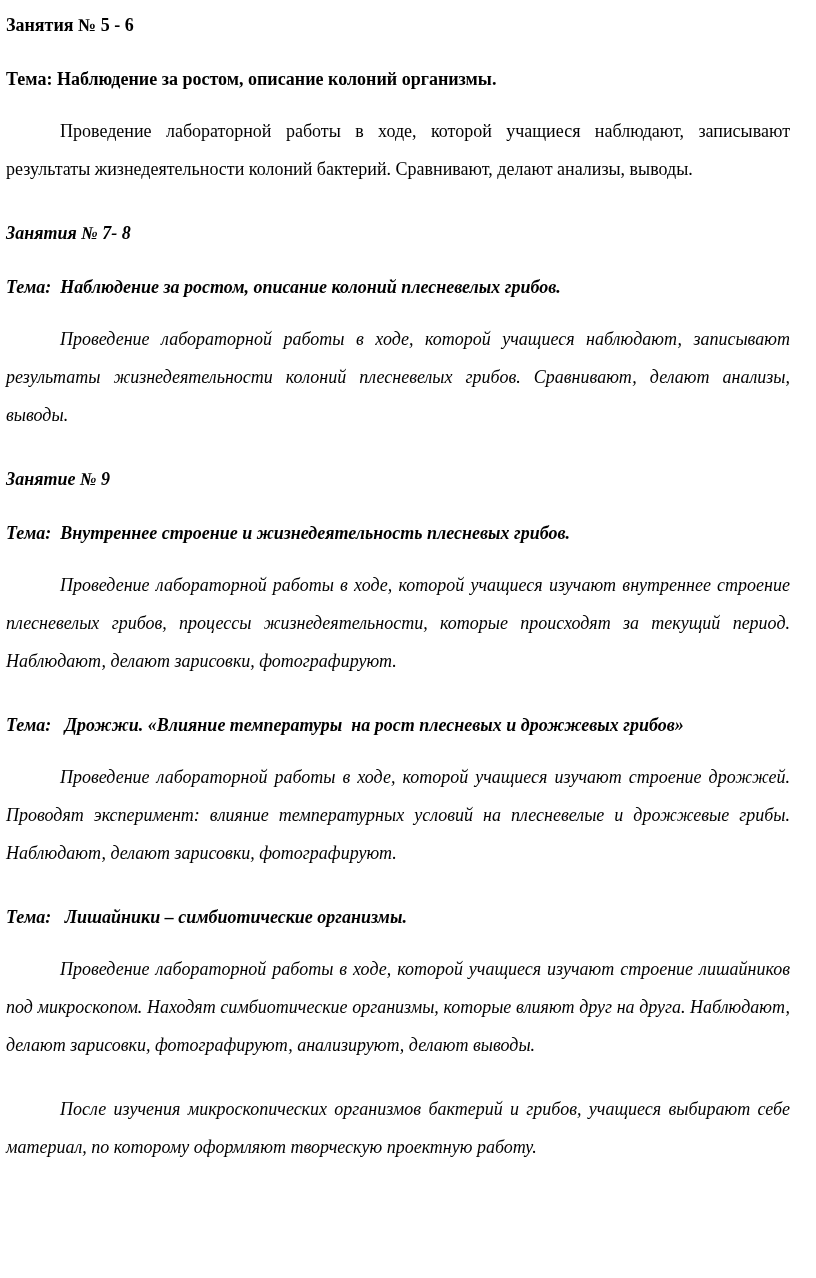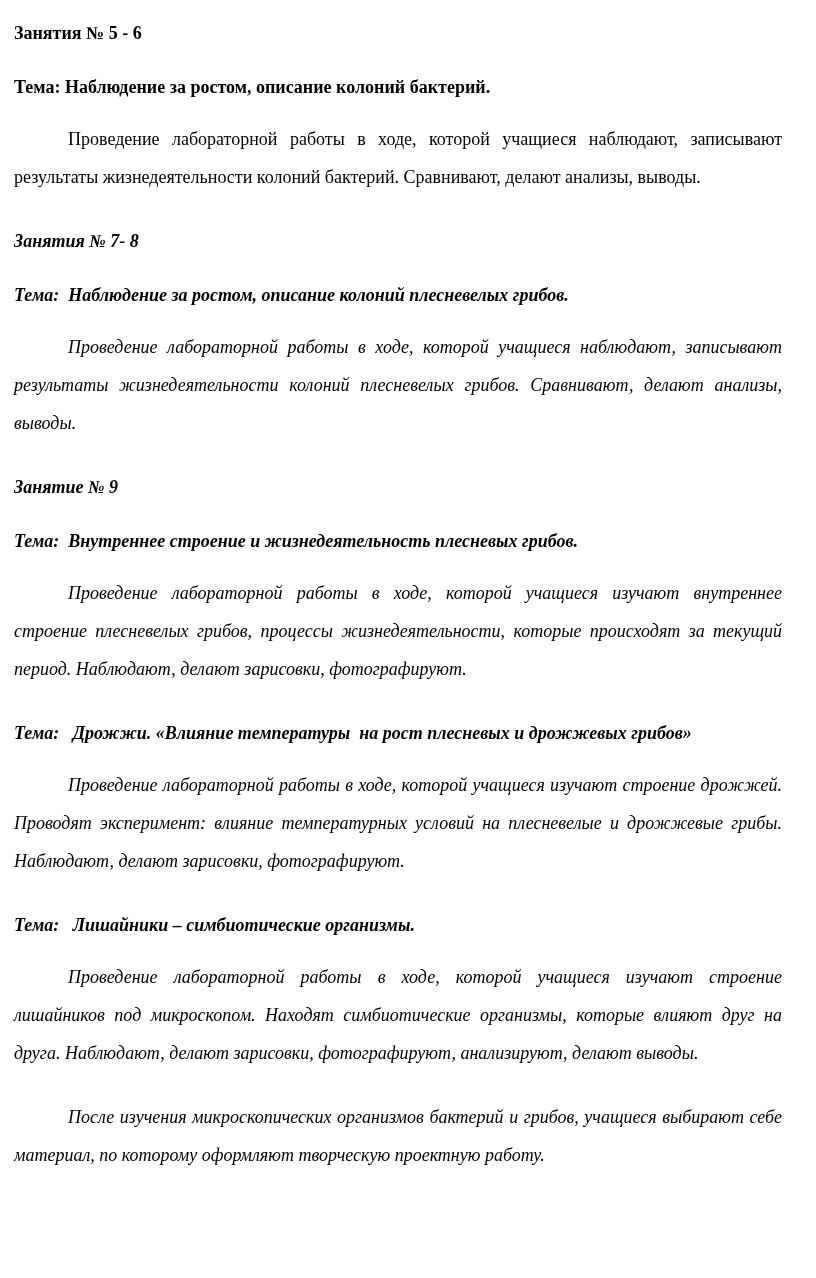--- a/index.html
+++ b/index.html
@@ -15,21 +15,21 @@
     font-family: "Liberation Serif", "DejaVu Serif", serif;
     font-size: 18px;
     line-height: 38px;
     color: #000000;
   }
   .doc {
     box-sizing: border-box;
     width: 816px;
     padding: 6px 26px 20px 6px;
   }
-  .section { margin: 8px; }
+  .section { margin: 0; }
   .section + .section { margin-top: 26px; font-style: italic; }
   .section-heading {
     font-weight: bold;
     text-align: left;
     white-space: pre-wrap;
   }
   .topic-line {
     font-weight: bold;
     margin-top: 16px;
     text-align: left;
@@ -41,21 +41,21 @@
     text-indent: 54px;
   }
 </style>
 </head>
 <body>
 
 <div class="doc">
 
   <div class="section">
     <div class="section-heading">Занятия № 5 - 6</div>
-    <div class="topic-line">Тема: Наблюдение за ростом, описание колоний бактерий.</div>
+    <div class="topic-line">Тема: Наблюдение за ростом, описание колоний организмы.</div>
     <div class="body-para">Проведение лабораторной работы в ходе,  которой учащиеся наблюдают, записывают результаты жизнедеятельности колоний бактерий. Сравнивают, делают анализы, выводы.</div>
   </div>
 
   <div class="section">
     <div class="section-heading">Занятия № 7- 8</div>
     <div class="topic-line">Тема:  Наблюдение за ростом, описание колоний плесневелых грибов.</div>
     <div class="body-para">Проведение лабораторной работы в ходе,  которой учащиеся наблюдают, записывают результаты жизнедеятельности колоний плесневелых грибов. Сравнивают, делают анализы, выводы.</div>
   </div>
 
   <div class="section">

